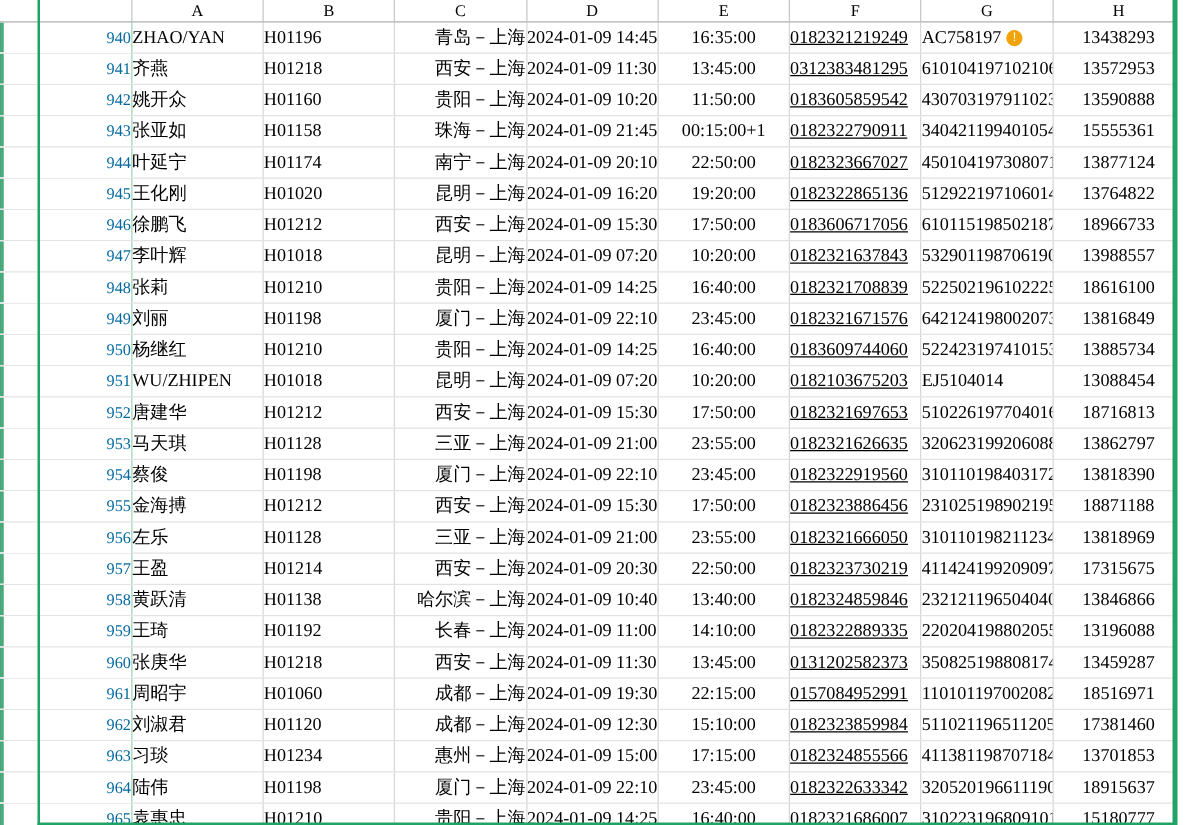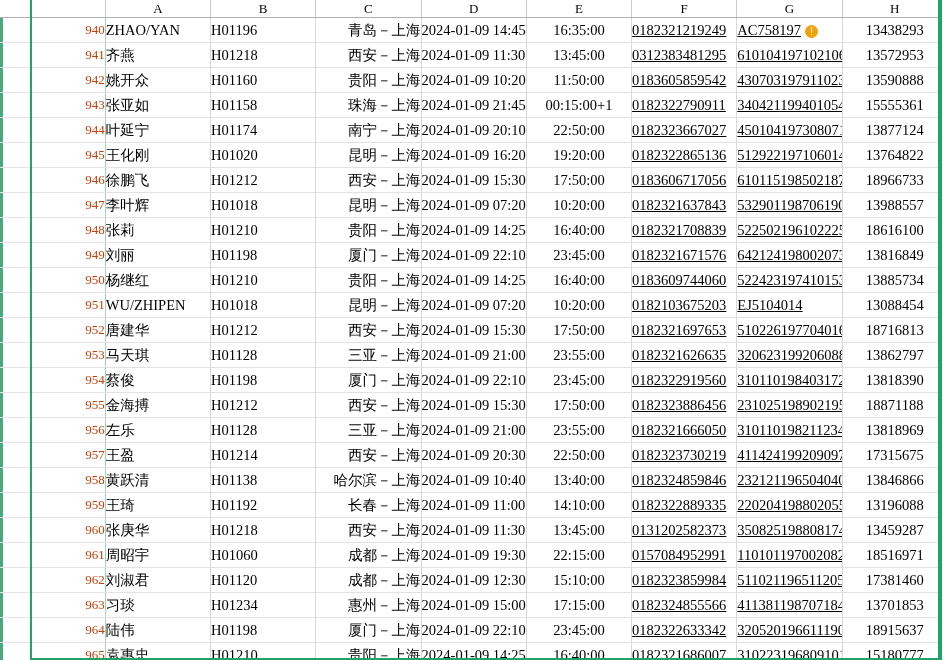--- a/index.html
+++ b/index.html
@@ -44,21 +44,21 @@
     font-weight: normal;
   }
   tr.colheader td.corner {
     border-right: 1px solid #c8c8c8;
     background: #ffffff;
   }
   
   td.rownum {
     width: 30px;
     background: #ffffff;
-    color: #c2410c;
+    color: #0369a1;
     text-align: right;
     padding-right: 2px;
     font-size: 13px;
     font-family: "Liberation Serif", serif;
     border-right: 1px solid #9fd5b7;
     border-bottom: 1px solid #e4e4e4;
     position: relative;
   }
   td.rownum .selbar {
     position: absolute;
@@ -78,21 +78,21 @@
     color: #000000;
     font-size: 14.5px;
     font-family: "Liberation Serif", serif;
   }
   td.colA { width: 116px; text-align: left; }
   td.colB { width: 84px;  text-align: left; }
   td.colC { width: 118px; text-align: right; }
   td.colD { width: 146px; text-align: left; }
   td.colE { width: 120px; text-align: center; }
   td.colF { width: 138px; text-align: left; text-decoration: underline; }
-  td.colG { width: 166px; text-align: left; text-decoration: underline; }
+  td.colG { width: 166px; text-align: left; }
   td.colH { width: 100px; text-align: center; }
 
   
   #rightstrip {
     position: absolute;
     right: 0;
     top: 0;
     width: 8px;
     height: 660px;
     background: #ffffff;

